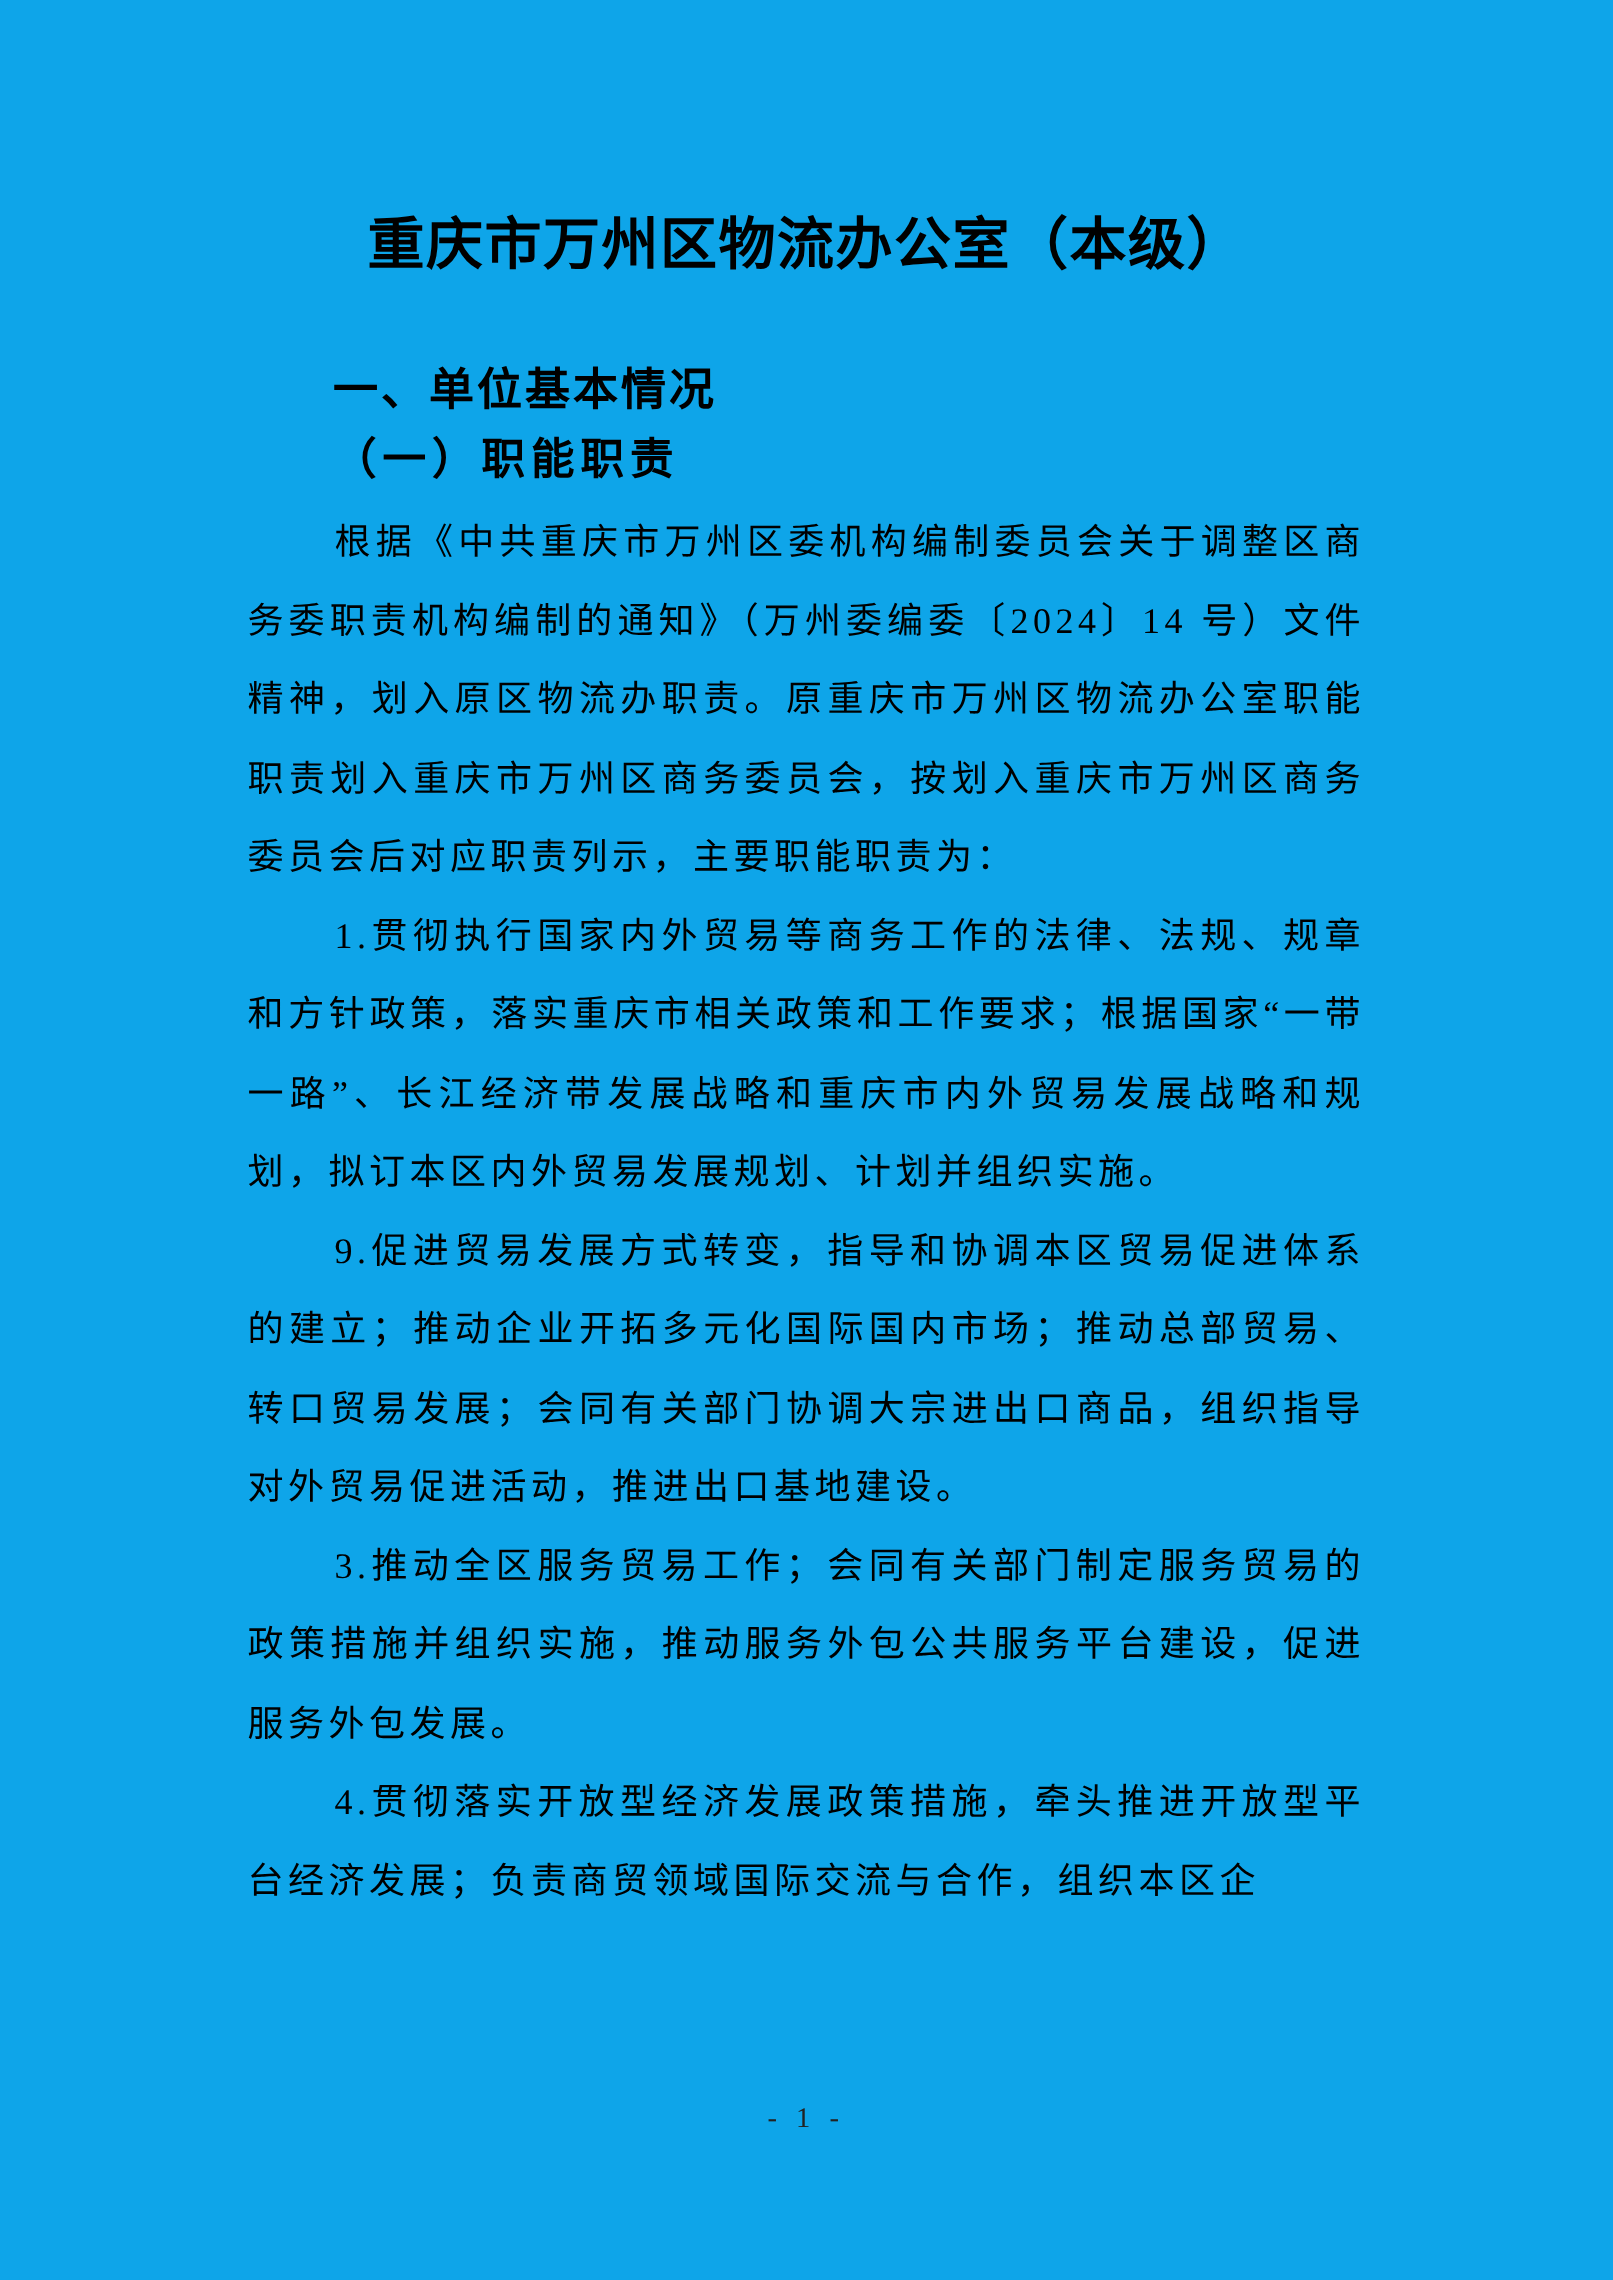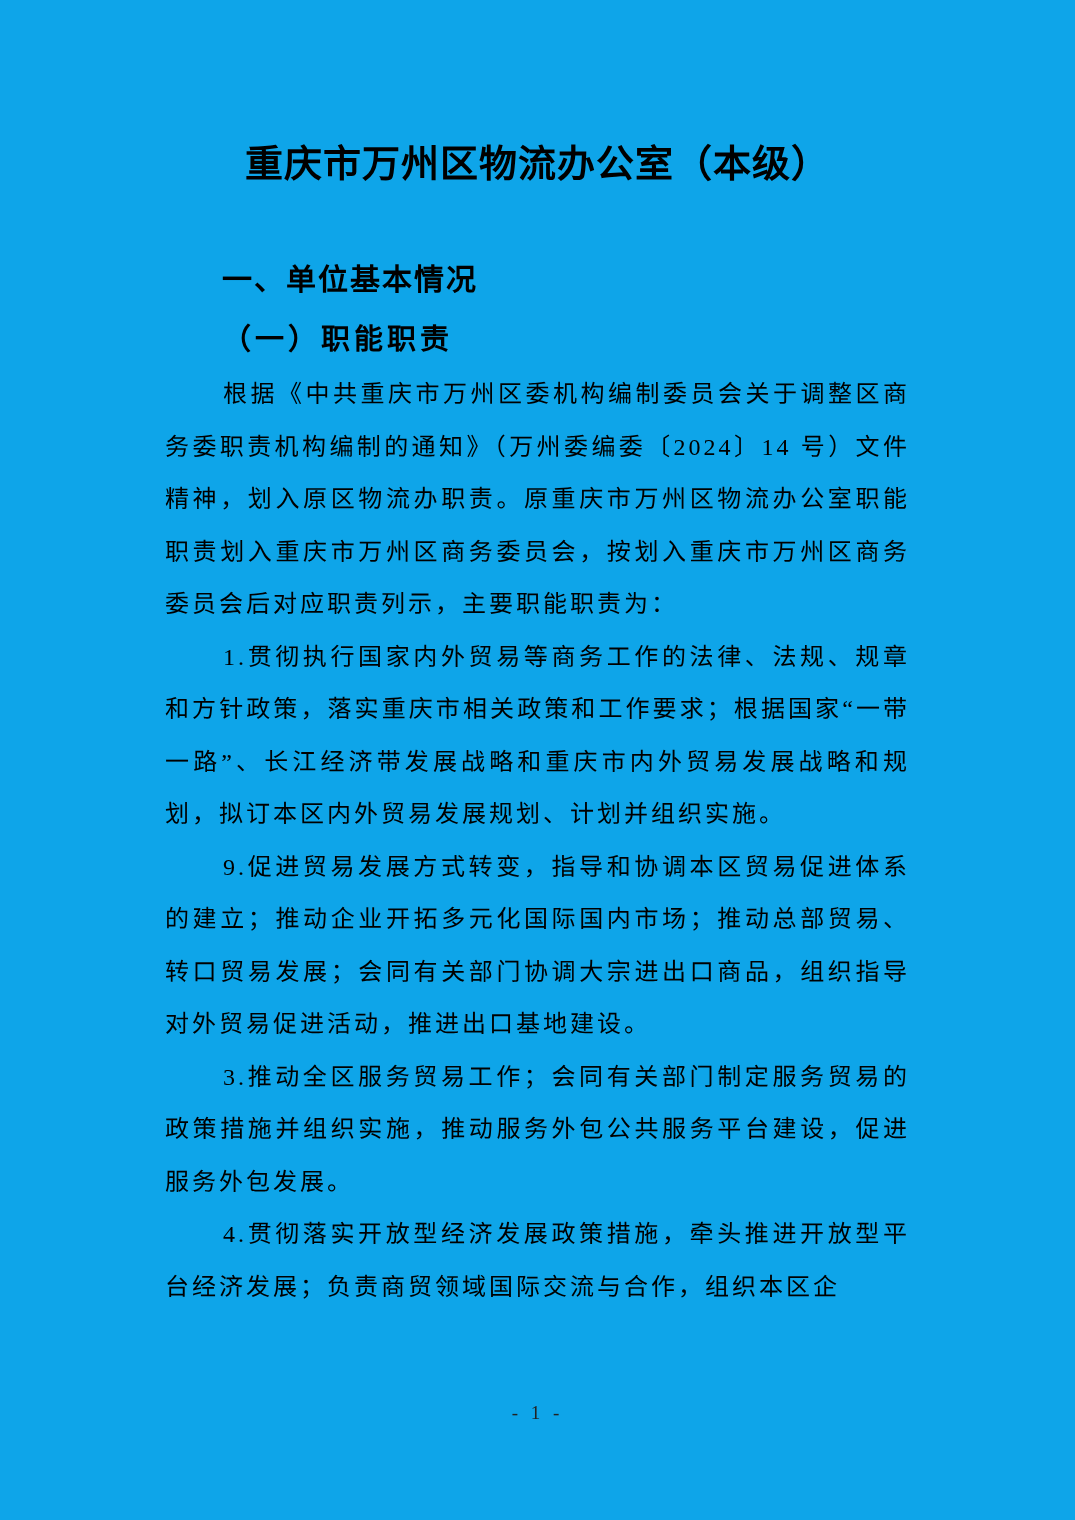--- a/index.html
+++ b/index.html
@@ -22,30 +22,30 @@
   }
   .doc-title {
     text-align: center;
     font-family: "Liberation Serif", "DejaVu Serif", serif;
     font-weight: bold;
     font-size: 38px;
     line-height: 57px;
     letter-spacing: 1px;
   }
   .section-heading {
-    margin-top: 69px;
+    margin-top: 50px;
     padding-left: 57px;
     font-family: "Liberation Sans", "DejaVu Sans", sans-serif;
     font-weight: bold;
     font-size: 30px;
     line-height: 36px;
     letter-spacing: 2px;
   }
   .subsection-heading {
-    margin-top: 24px;
+    margin-top: 11px;
     padding-left: 57px;
     font-family: "Liberation Serif", "DejaVu Serif", serif;
     font-weight: bold;
     font-size: 29px;
     line-height: 34px;
     letter-spacing: 4px;
   }
   .body-text {
     margin-top: 12px;
   }

